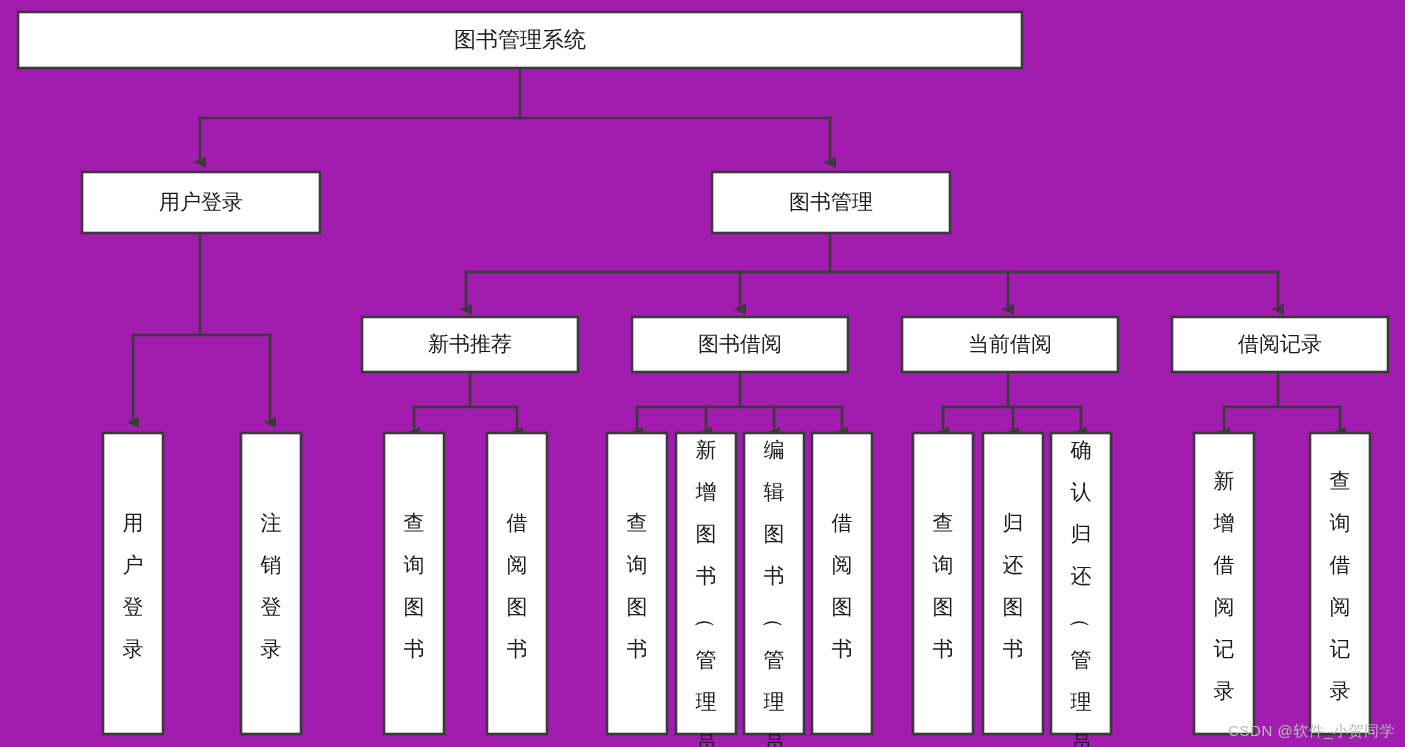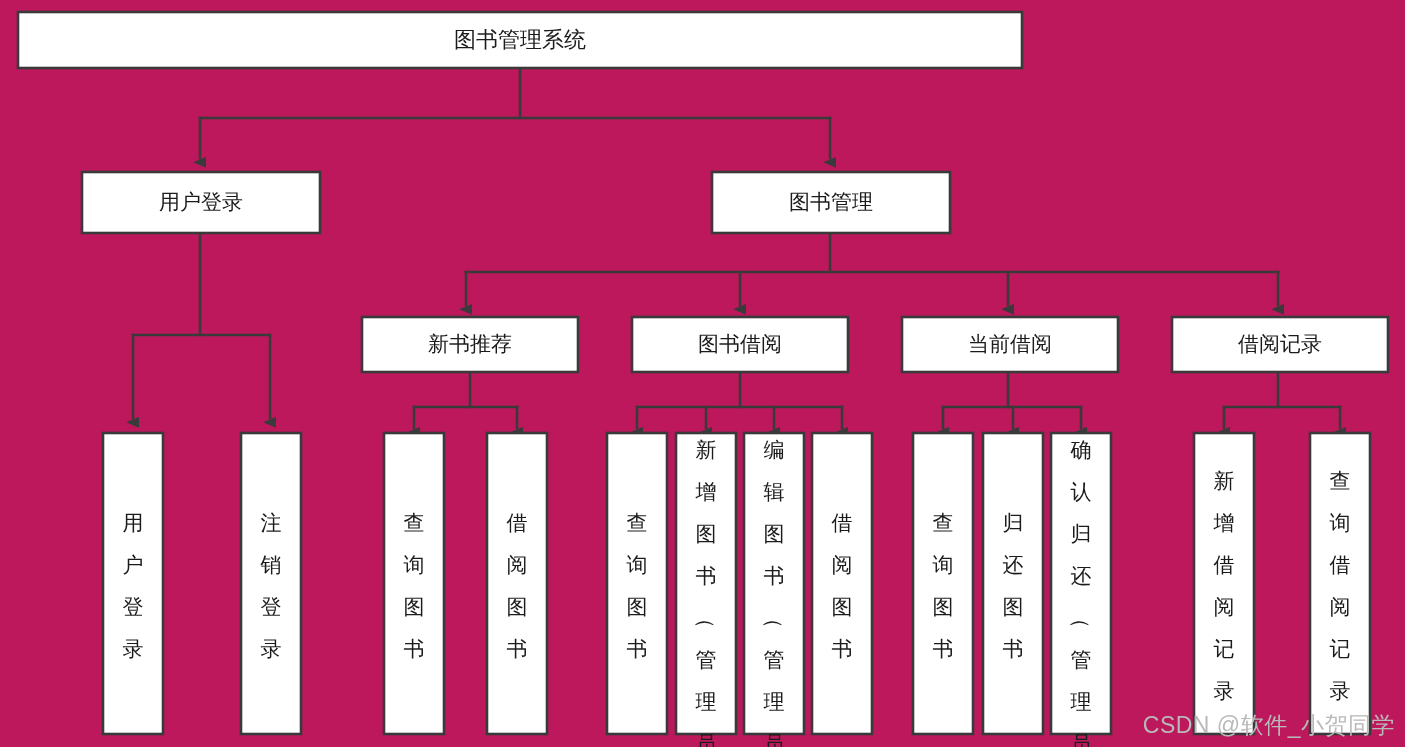--- a/index.html
+++ b/index.html
@@ -1,28 +1,28 @@
 <!DOCTYPE html>
 <html><head>
 <meta charset="utf-8">
 <style>
   html,body{margin:0;padding:0;background:#ffffff;}
   body{width:1405px;height:747px;overflow:hidden;
        font-family:"Liberation Sans","DejaVu Sans",sans-serif;}
-  #diagram-root{position:relative;width:1405px;height:747px;background:#be185d;}
+  #diagram-root{position:relative;width:1405px;height:747px;background:#a21caf;}
   svg#tree{position:absolute;inset:0;width:1405px;height:747px;}
   .nodebox{fill:#ffffff;stroke:#3a3a3a;stroke-width:2.6;}
   .connector{stroke:#3a3a3a;stroke-width:2.6;fill:none;stroke-linecap:square;}
   .arrowhead{fill:#3a3a3a;}
   .nodelabel{fill:#1b1b1b;font-family:"Liberation Sans","DejaVu Sans",sans-serif;
              font-size:21px;text-anchor:middle;dominant-baseline:middle;}
   .nodelabel.root{font-size:22px;}
   .vlabel{fill:#1b1b1b;font-family:"Liberation Sans","DejaVu Sans",sans-serif;
           font-size:21px;text-anchor:middle;}
-  .watermark{position:absolute;right:10px;bottom:6px;color:#b9b9b9;font-size:23px;
+  .watermark{position:absolute;right:10px;bottom:6px;color:#b9b9b9;font-size:15px;
              font-family:"Liberation Sans","DejaVu Sans",sans-serif;
              letter-spacing:.5px;white-space:nowrap;pointer-events:none;}
 </style>
 </head>
 <body>
 
 <div id="diagram-root">
 
   <svg id="tree" viewBox="0 0 1405 747">
     <defs>

